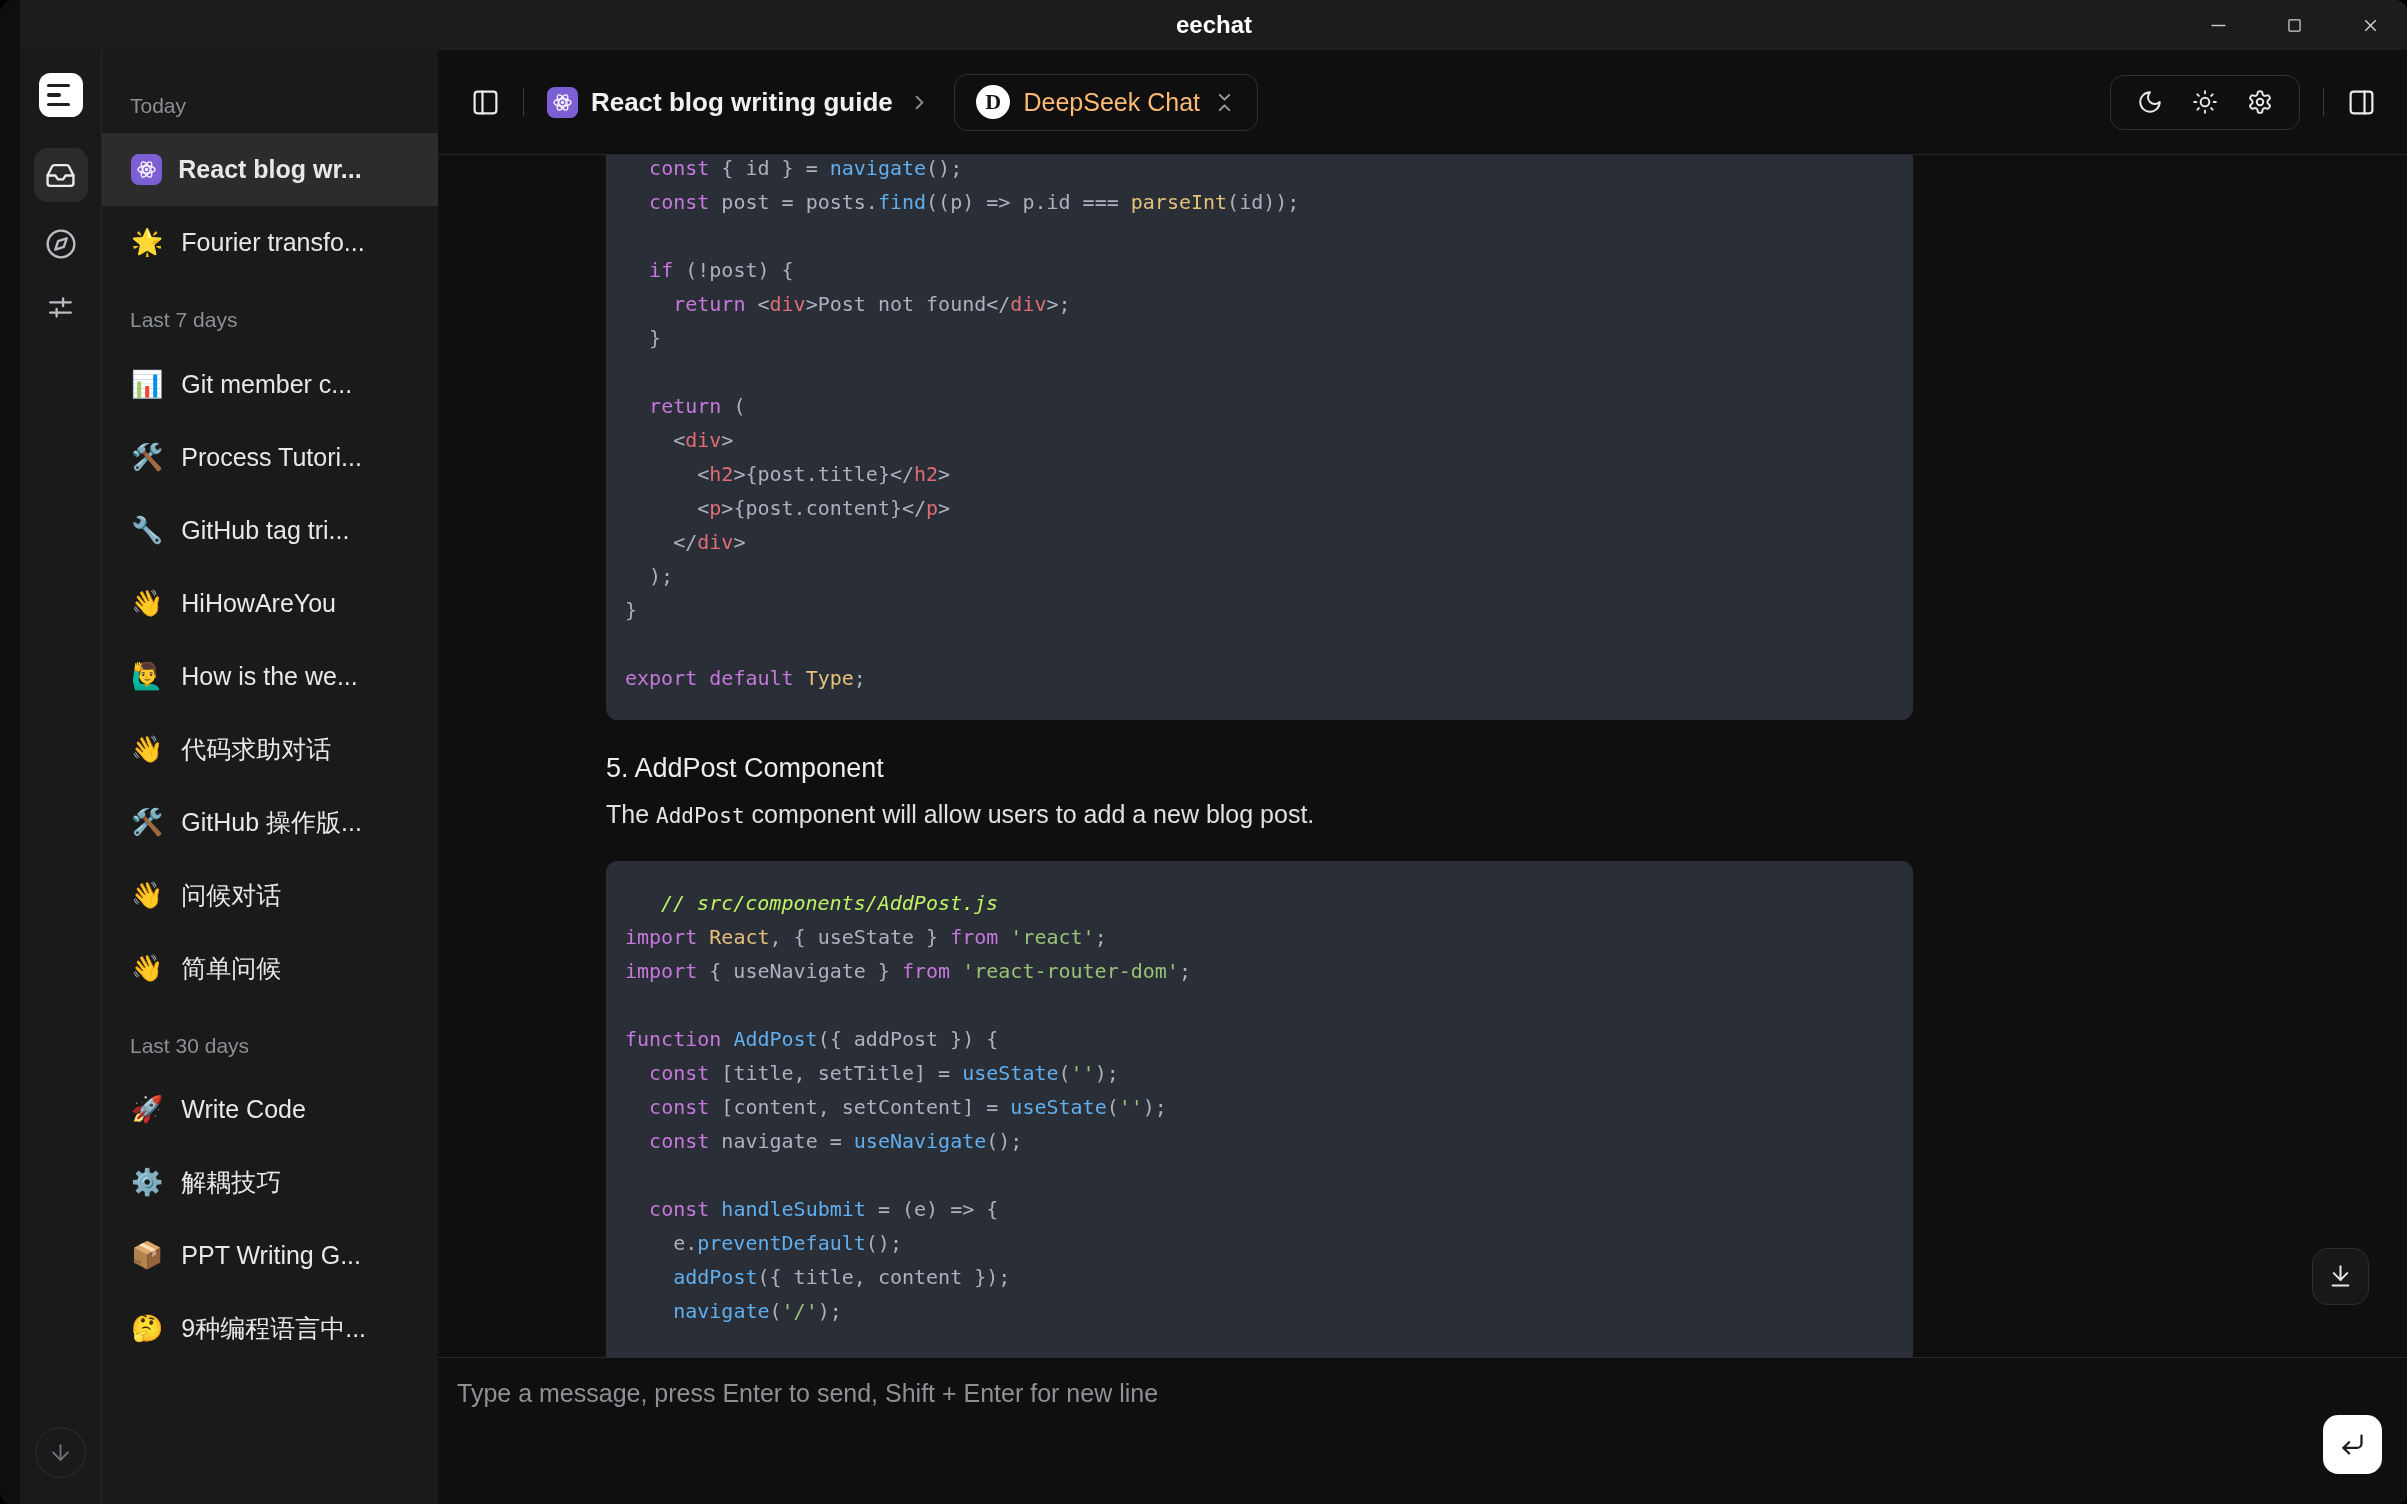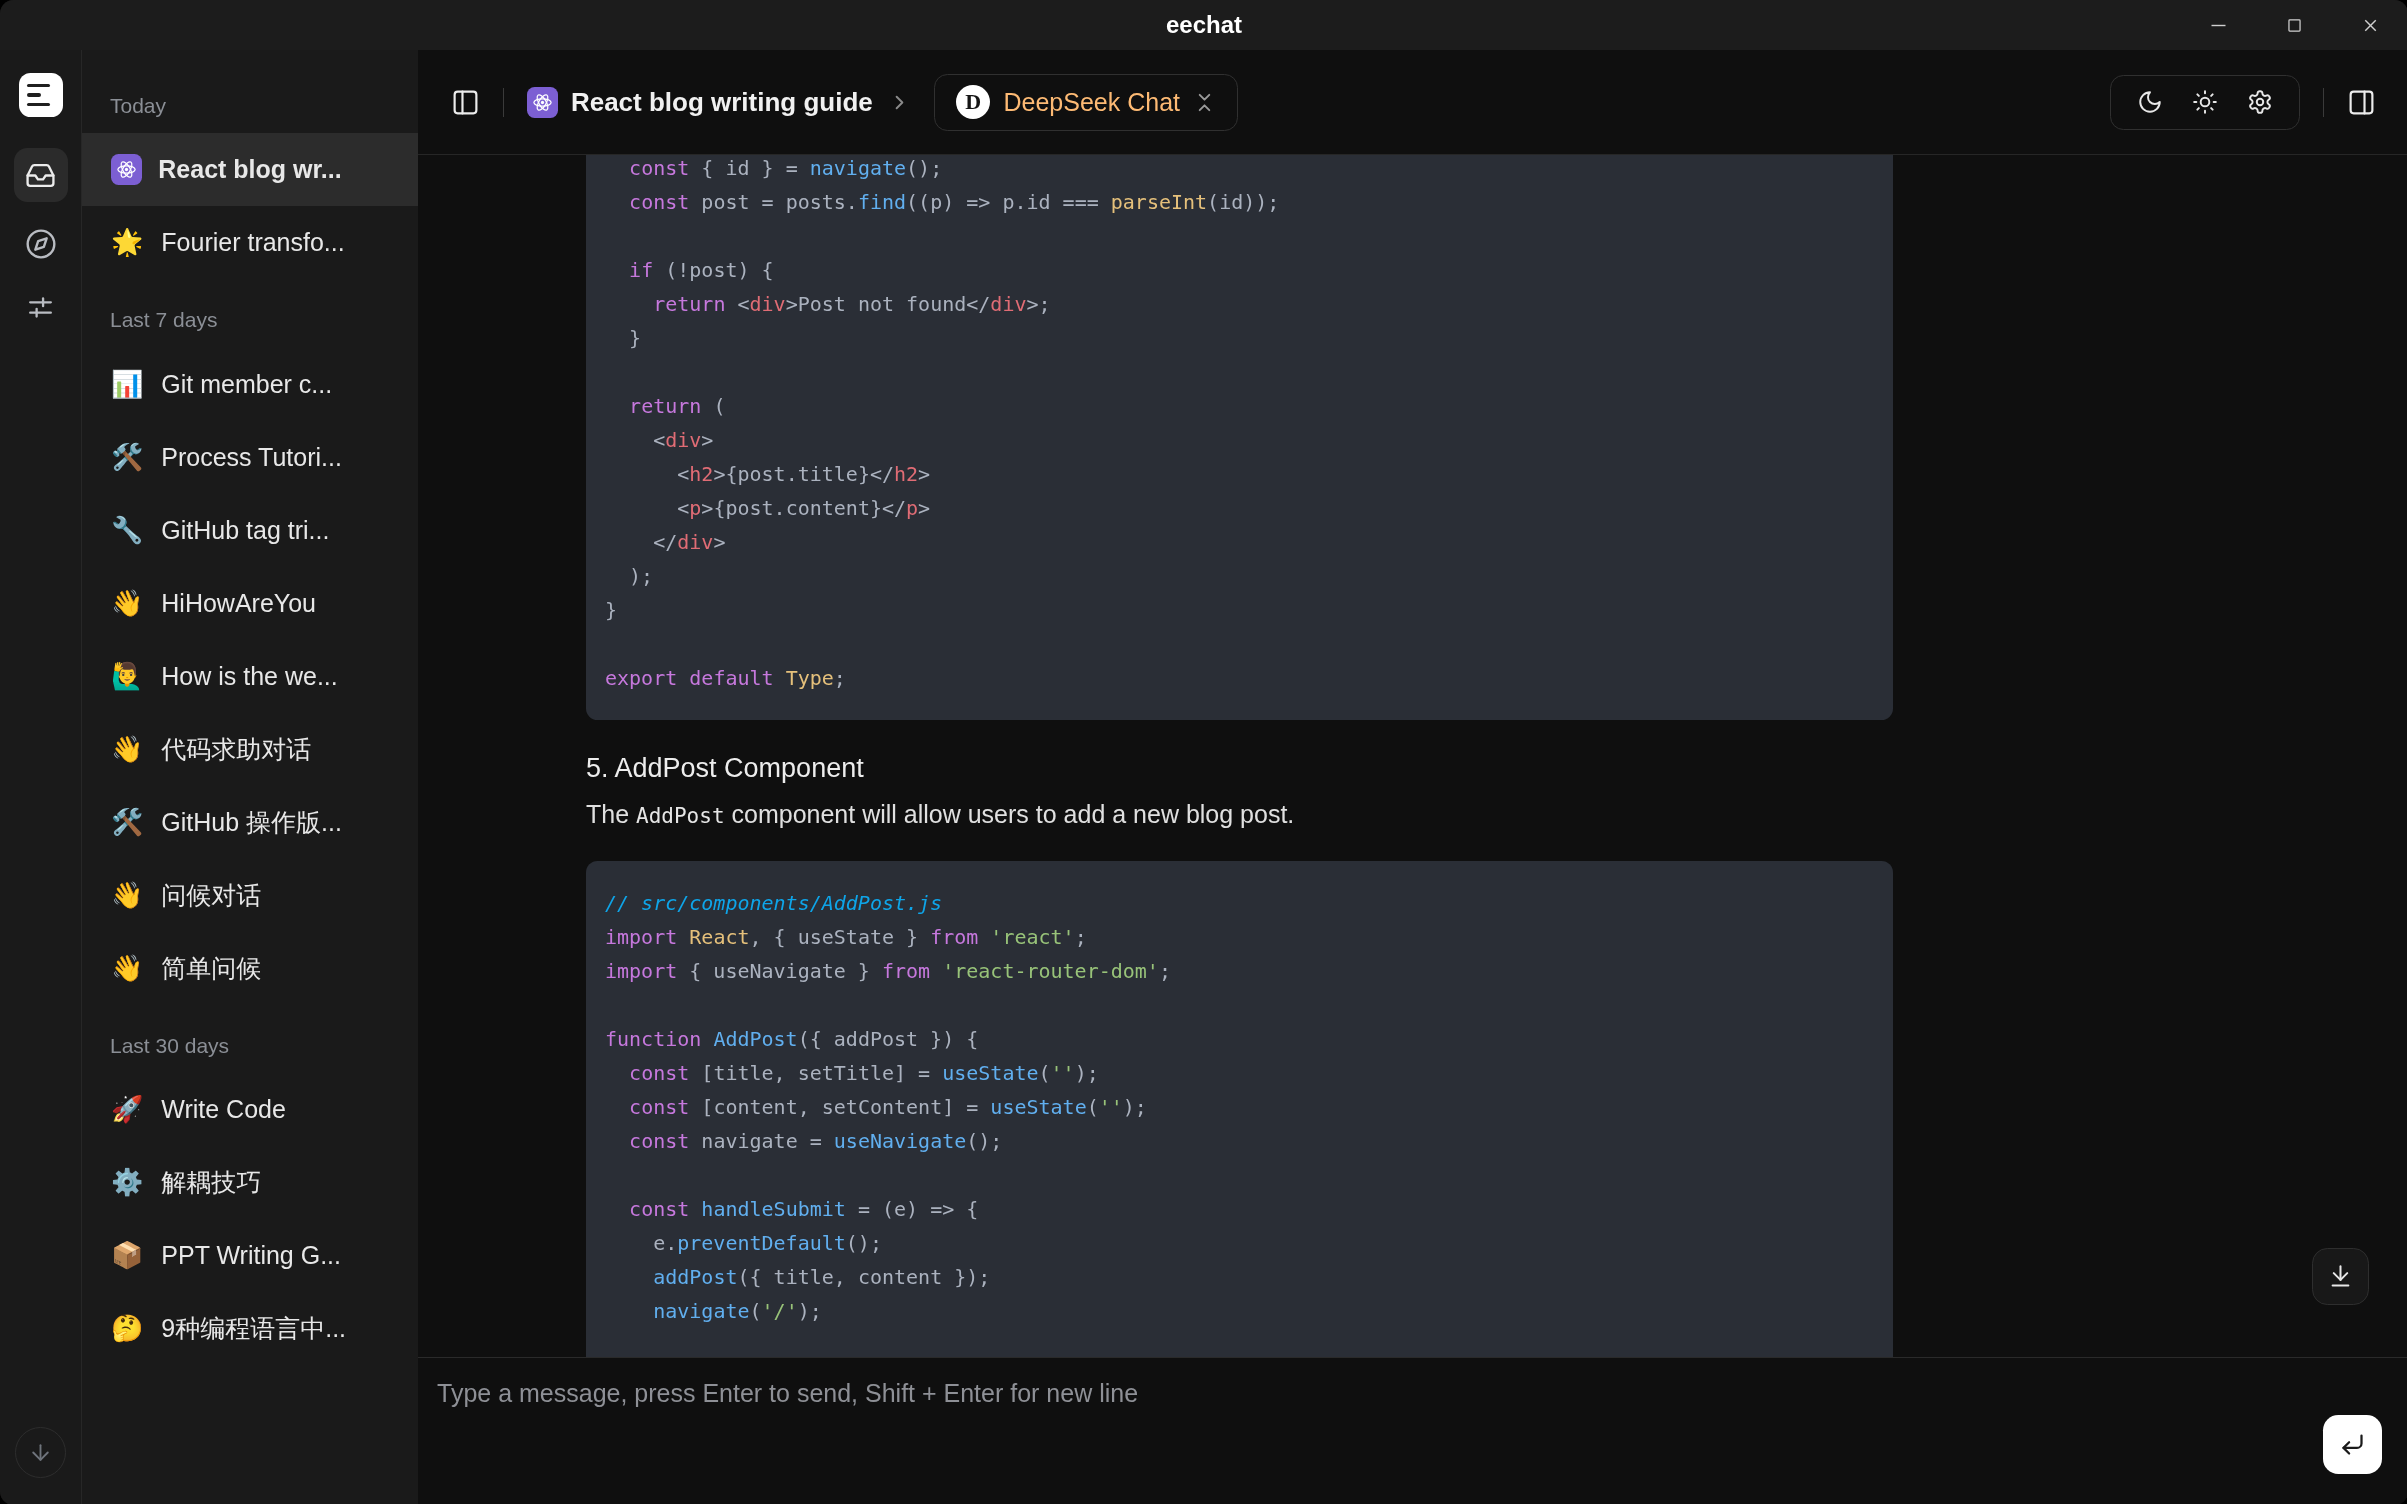--- a/index.html
+++ b/index.html
@@ -1,17 +1,17 @@
 <!DOCTYPE html>
 <html><head>
 <meta charset="utf-8">
 <style>
   * { margin:0; padding:0; box-sizing:border-box; }
   html,body { width:2408px; height:1505px; background:#000; font-family:"Liberation Sans","DejaVu Sans",sans-serif; }
-  .window { width:2408px; height:1505px; border-radius:13.4px; overflow:hidden; background:#0f0f0f; display:flex; flex-direction:column; }
+  .window { width:2408px; height:1505px; border-radius:13.4px; overflow:hidden; background:#0f0f0f; display:flex; flex-direction:column;padding-left:20px; }
 
   
   .titlebar { height:50px; flex:none; background:#1c1c1c; display:flex; align-items:center; justify-content:center; position:relative; }
   .titlebar-title { font-size:24px; font-weight:700; color:#ffffff; }
   .window-controls { position:absolute; right:27px; top:0; height:100%; display:flex; align-items:center; gap:55px; }
   .wc { width:21px; height:21px; display:flex; align-items:center; justify-content:center; }
 
   
   .app { flex:1; display:flex; min-height:0; }
 
@@ -57,21 +57,21 @@
   .messages { width:1307px; margin-left:168px; }
   .code-block { background:#2a2e36; border-radius:11.5px; padding:25px 23px 25px 19px; font-family:"DejaVu Sans Mono","Liberation Mono",monospace; font-size:20px; line-height:34px; color:#abb2bf; overflow:hidden; }
   .code-block.clip-top { margin-top:-29px; border-radius:0 0 11.5px 11.5px; }
   .code-block.clip-bottom { padding-bottom:134px; }
   .code-line { white-space:pre; height:34px; }
   .tk-kw  { color:#c678dd;text-align:right; }
   .tk-fn  { color:#61afef; }
   .tk-cls { color:#e5c07b; }
   .tk-str { color:#98c379; }
   .tk-tag { color:#e06c75; }
-  .tk-com { color:#0ea5e9; font-style:italic; }
+  .tk-com { color:#bef264; font-style:italic;margin-left:36px; }
   .tk-pln { color:#abb2bf; }
   .msg-heading { margin:32.5px 0 0; font-size:27px; font-weight:500; color:#ededed; }
   .msg-para { margin:15.3px 0 0; font-size:25px; color:#e0e0e0; line-height:31px; }
   .msg-para code { font-family:"DejaVu Sans Mono","Liberation Mono",monospace; font-size:21px; color:#e6e6e6; }
   .msg-para + .code-block { margin-top:29px; }
   .scroll-fab { position:absolute; right:39px; bottom:52px; width:57px; height:57px; border-radius:15.3px; background:#181818; border:1px solid #2e2e2e; display:flex; align-items:center; justify-content:center; cursor:pointer; }
 
   
   .composer { height:148px; flex:none; border-top:1px solid #2a2a2a; position:relative; padding:21px 115px 0 19px; background:#0f0f0f; }
   .placeholder { font-size:25px; color:#8e9096; }

